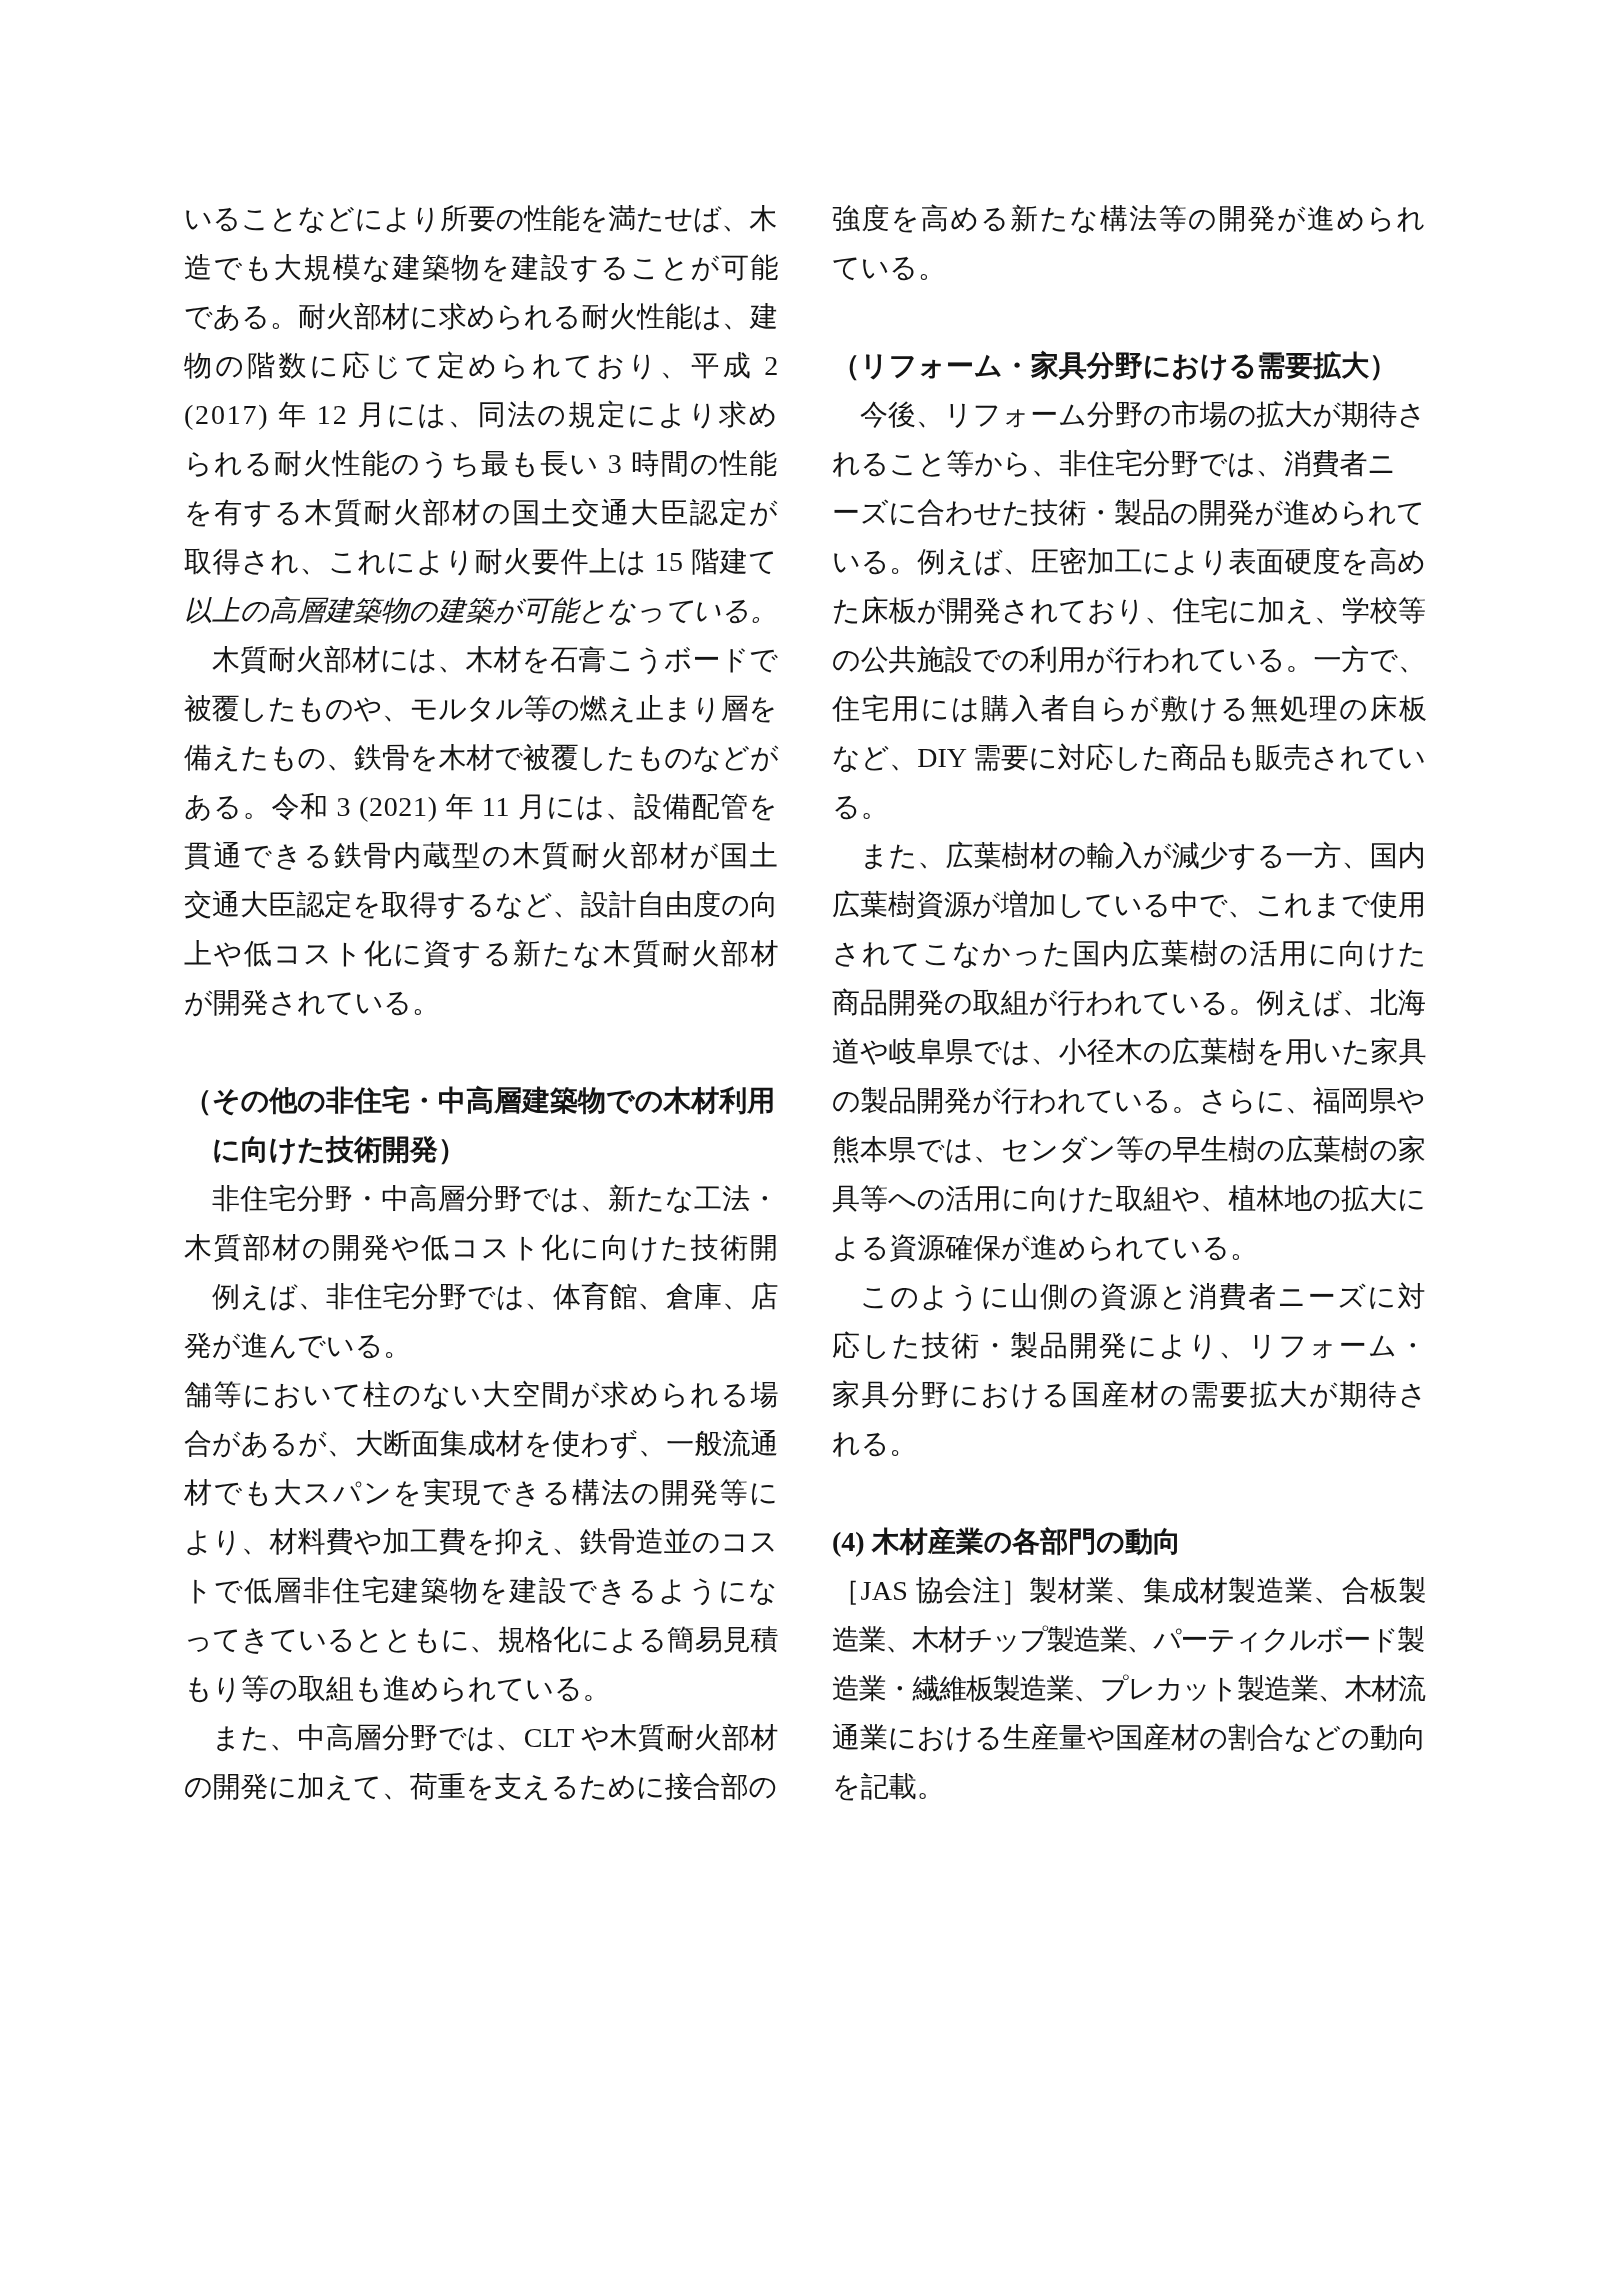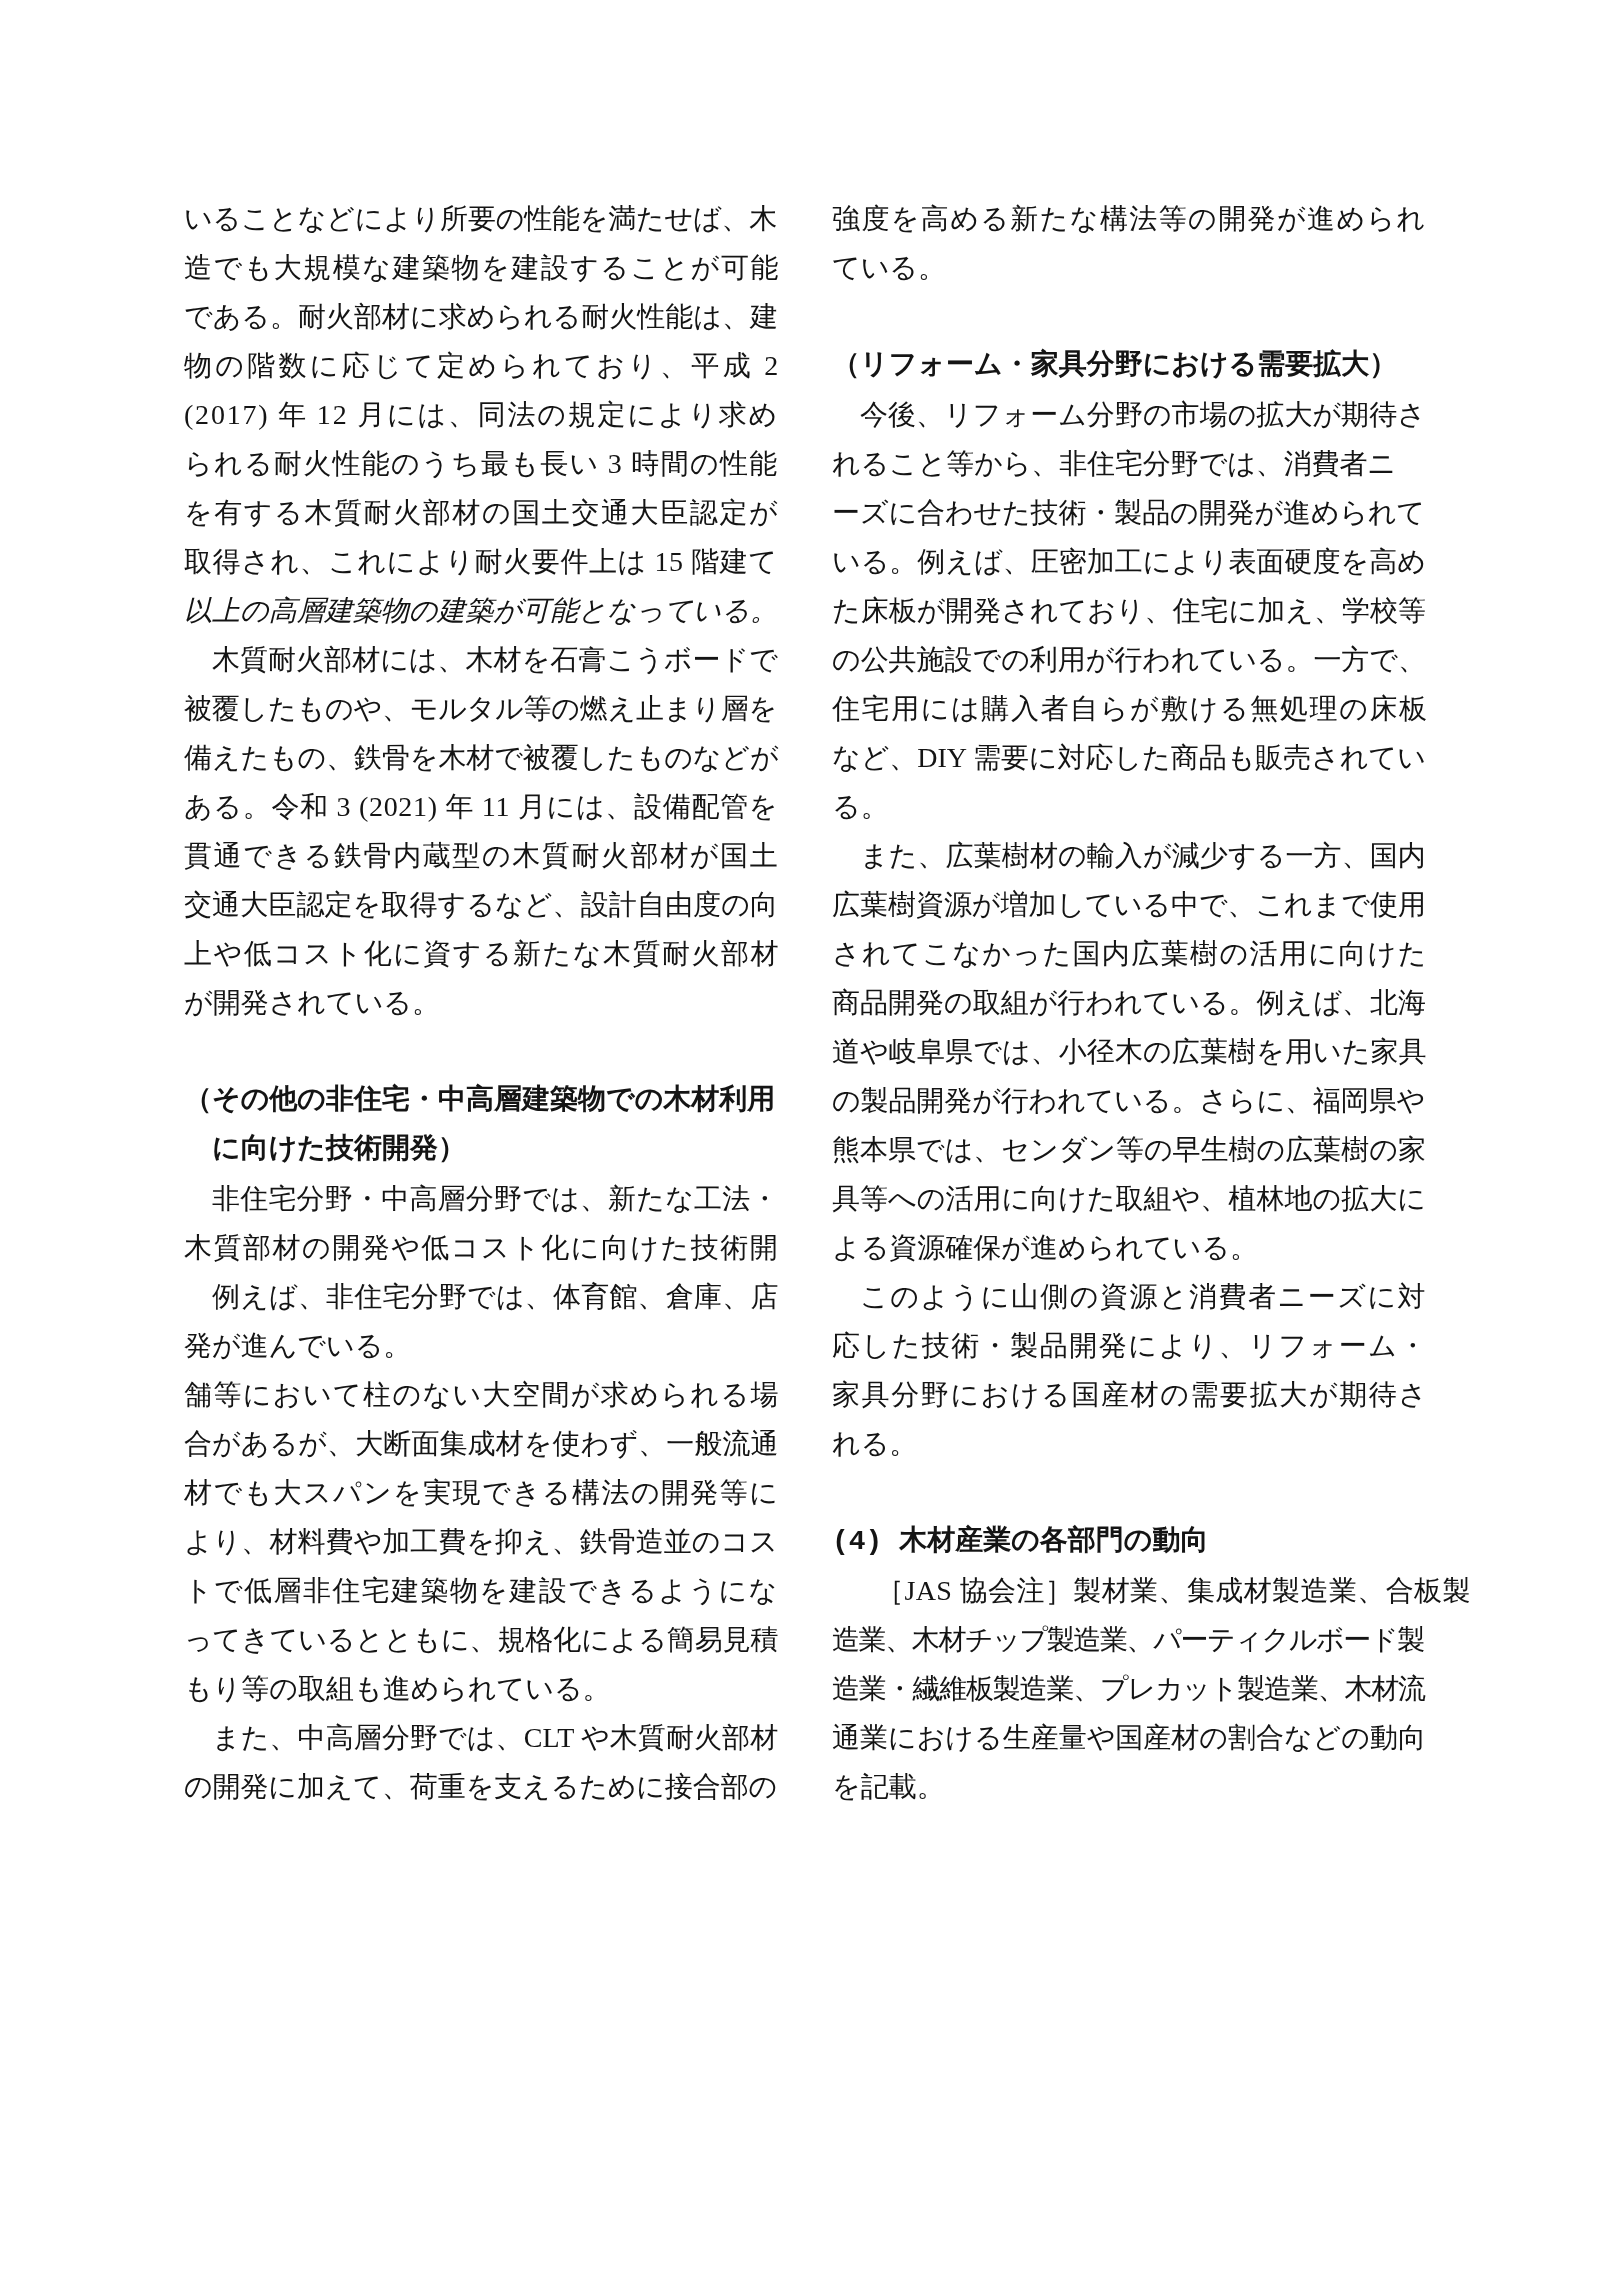--- a/index.html
+++ b/index.html
@@ -24,21 +24,21 @@
   .line {
     height: 49px;
     line-height: 49px;
     font-family: "Liberation Serif", "DejaVu Serif", serif;
     font-size: 28px;
     color: #141414;
     white-space: nowrap;
   }
   .line.indent { padding-left: 28px; }
   .line.heading {
-    font-family: Liberation Mono, monospace;
+    font-family: Liberation Serif, serif;
     font-weight: 600;
   }
   .line.blank { height: 49px; }
   .line-text { white-space: pre; }
 </style>
 </head>
 <body>
 
 <div class="page">
   <div class="column" id="col-left">
@@ -98,20 +98,20 @@
       <div class="line body"><span class="line-text" style="letter-spacing: -0.1px;">の製品開発が行われている。さらに、福岡県や</span></div>
       <div class="line body"><span class="line-text" style="letter-spacing: 0px;">熊本県では、センダン等の早生樹の広葉樹の家</span></div>
       <div class="line body"><span class="line-text" style="letter-spacing: 0.03px;">具等への活用に向けた取組や、植林地の拡大に</span></div>
       <div class="line body"><span class="line-text">よる資源確保が進められている。</span></div>
       <div class="line body indent"><span class="line-text" style="letter-spacing: 1.5px;">このように山側の資源と消費者ニーズに対</span></div>
       <div class="line body"><span class="line-text" style="letter-spacing: 1.5px;">応した技術・製品開発により、リフォーム・</span></div>
       <div class="line body"><span class="line-text" style="letter-spacing: 1.6px;">家具分野における国産材の需要拡大が期待さ</span></div>
       <div class="line body"><span class="line-text">れる。</span></div>
       <div class="line blank"></div>
       <div class="line heading"><span class="line-text">(4) 木材産業の各部門の動向</span></div>
-      <div class="line body"><span class="line-text" style="letter-spacing: 0.4px; margin-left: 44px;">［JAS 協会注］製材業、集成材製造業、合板製</span></div>
+      <div class="line body"><span class="line-text" style="letter-spacing: 0.4px;">［JAS 協会注］製材業、集成材製造業、合板製</span></div>
       <div class="line body"><span class="line-text" style="letter-spacing: -1.4px;">造業、木材チップ製造業、パーティクルボード製</span></div>
       <div class="line body"><span class="line-text" style="letter-spacing: -1.2px;">造業・繊維板製造業、プレカット製造業、木材流</span></div>
       <div class="line body"><span class="line-text" style="letter-spacing: 0px;">通業における生産量や国産材の割合などの動向</span></div>
       <div class="line body"><span class="line-text">を記載。</span></div>
     </div>
 </div>
 
 
 </body></html>

